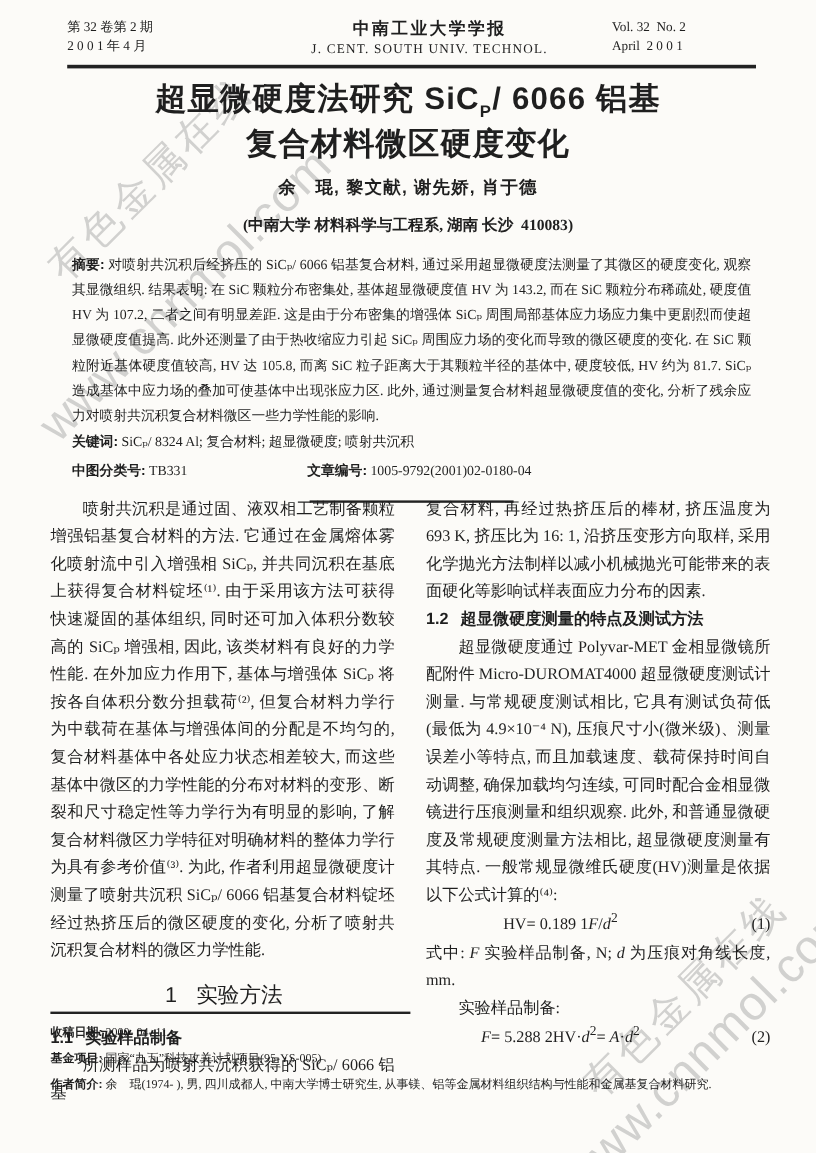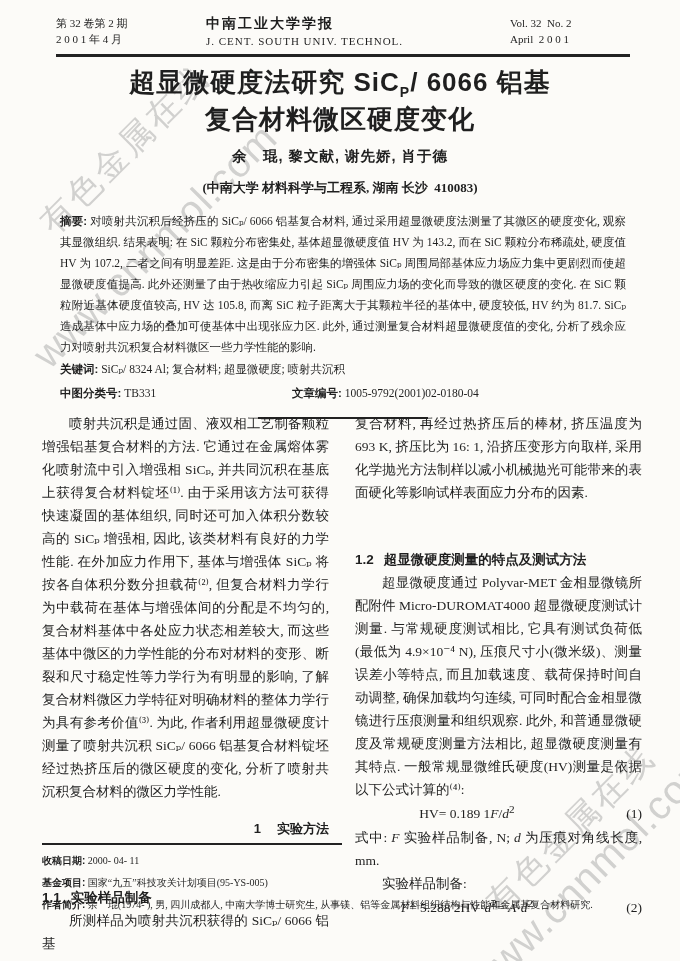--- a/index.html
+++ b/index.html
@@ -24,21 +24,21 @@
   .wm2-cn  { left:476px; top:892px; }
   .wm2-url { left:460px; top:972px; }
   .content { position:relative; z-index:1; }
   
   .page-header {
     position:absolute; top:15px; left:56px; right:50px;
     display:flex; justify-content:space-between; align-items:flex-start;
     font-size:11px; line-height:16px;
   }
   .ph-left  { text-align:left;  width:150px; }
-  .ph-center{ flex:1; }
+  .ph-center{ text-align:center; flex:1; }
   .ph-right { text-align:left; width:120px; }
   .journal-cn { font-size:14px; font-weight:bold; font-family:"Liberation Sans","DejaVu Sans",sans-serif; letter-spacing:2px; }
   .journal-en { font-size:11px; letter-spacing:1px; margin-top:2px; }
   .header-rule { position:absolute; top:54px; left:56px; right:50px; height:2.5px; background:#222; }
   
   .article-title {
     position:absolute; top:64px; left:0; right:0; text-align:center;
     font-size:26px; line-height:37px; font-weight:bold;
     font-family:"Liberation Sans","DejaVu Sans",sans-serif; letter-spacing:1px;
   }
@@ -47,44 +47,43 @@
     position:absolute; top:147px; left:0; right:0; text-align:center;
     font-size:14.5px; font-weight:600;
     font-family:"Liberation Sans","DejaVu Sans",sans-serif; letter-spacing:1px;
   }
   .affiliation { position:absolute; top:179px; left:0; right:0; text-align:center; font-size:13px;font-weight:bold; }
   
   .front-matter { position:absolute; top:211px; left:60px; right:54px; font-size:11.5px; line-height:21px; }
   .abstract { text-align:justify; }
   .lbl { font-weight:bold; font-family:"Liberation Sans","DejaVu Sans",sans-serif; }
   .keywords { margin-top:1px; }
-  .classification { margin-top:3px; display:flex;gap:36px; }
+  .classification { margin-top:3px; display:flex; }
   .clc  { width:196px; }
   .dcode{ width:164px; }
   .abstract-sep { width:170px; height:1.5px; background:#222; margin:13px auto 0; }
   
   .columns {
     position:absolute; top:412px; left:42px; right:38px;
     display:flex; gap:26px;
     font-size:13.5px; line-height:23px; text-align:justify;
   }
   .col { width:287px; }
   .columns p { margin:0; }
   .indent { text-indent:2em; }
   .sec1 {
-    font-size:13px; font-weight:700; line-height:26px;
+    font-size:18px; font-weight:400; line-height:26px;
     font-family:"Liberation Sans","DejaVu Sans",sans-serif;
-    margin:13px 0 11px 2px; text-align:right;
+    margin:13px 0 11px 2px; text-align:center;
   }
   .sec1 .sec-num { margin-right:16px; }
   .subsec {
     font-weight:bold; font-size:13.5px;
     font-family:"Liberation Sans","DejaVu Sans",sans-serif;
     text-align:left;
-    margin-top:44px;
   }
   .subsec .sec-num { margin-right:10px; }
   .equation { display:flex; align-items:baseline; margin:1px 0;gap:29px; }
   .eq-body { flex:1; text-align:center; }
   .eq-label { width:34px; text-align:right; }
   .var { font-style:italic; }
   sup,sub { line-height:0; }
   
   .footnote { position:absolute; top:843px; left:42px; right:20px; font-size:10px; line-height:22px; }
   .footnote-rule { width:300px; height:1.5px; background:#222; margin-bottom:5px; }

